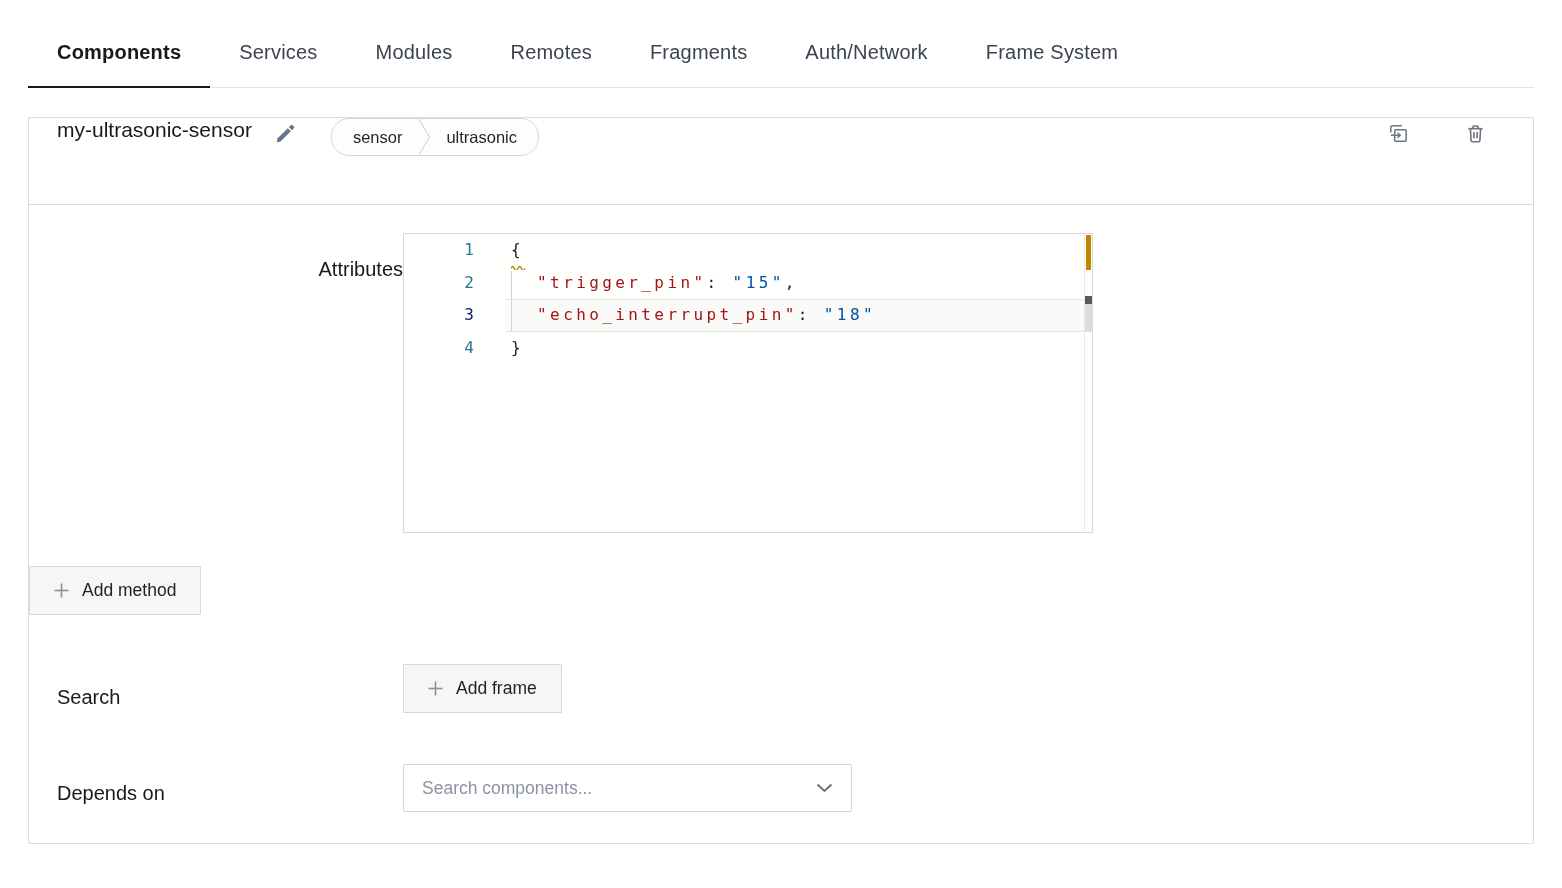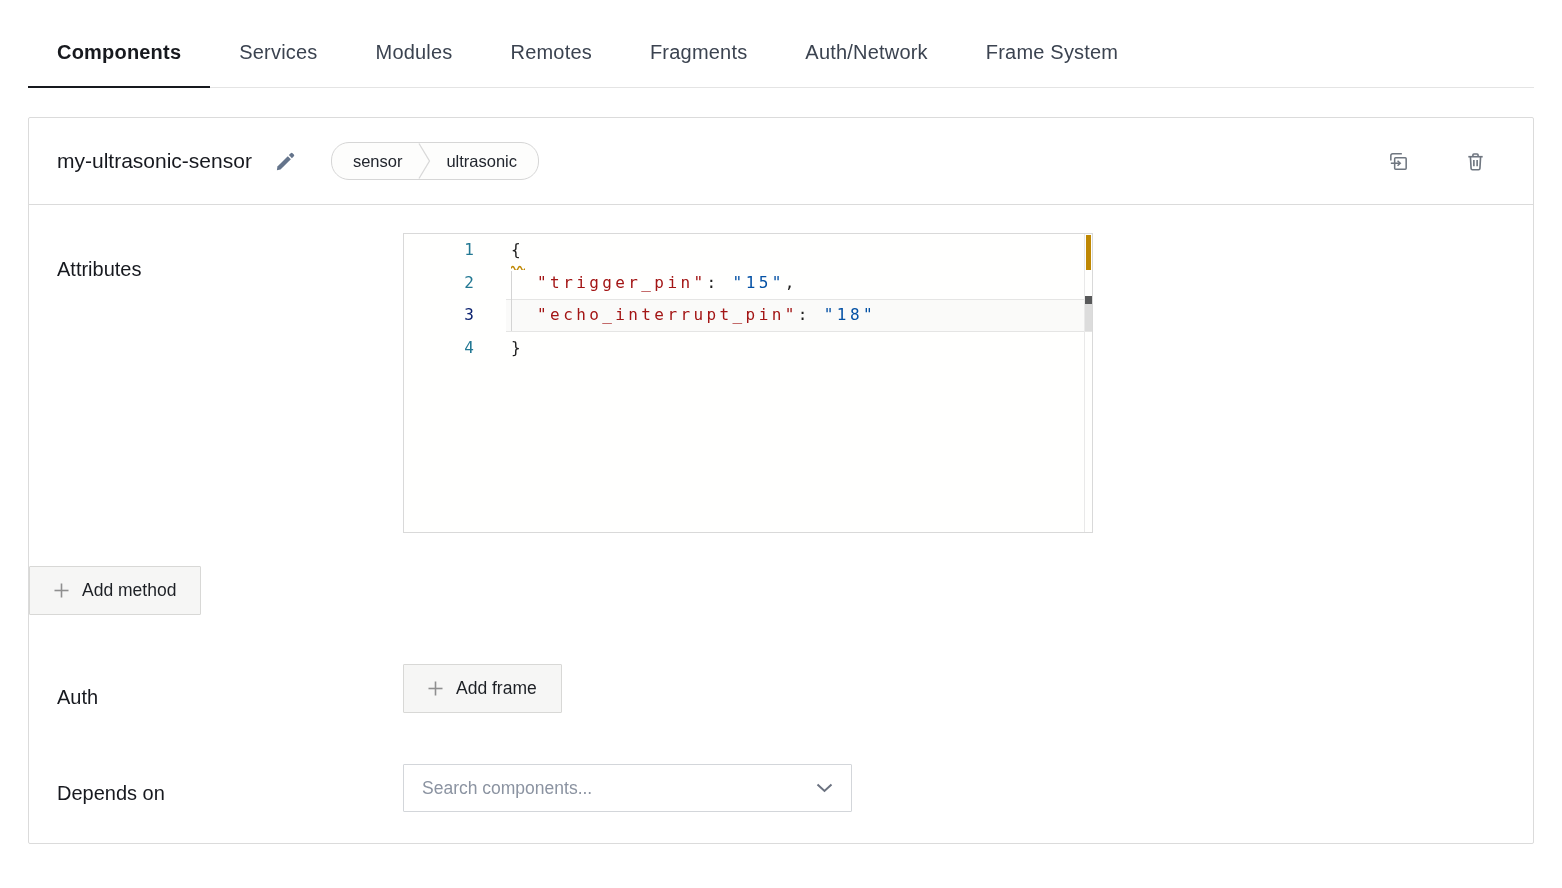--- a/index.html
+++ b/index.html
@@ -26,21 +26,21 @@
     content:"";position:absolute;left:0;right:0;bottom:-1px;height:2px;
     background:var(--tab-active,#17191e);
   }
 
   
   .card{
     margin-top:29px;border:1px solid var(--border,#dbdbdb);border-radius:2px;
     background:#fff;
   }
   .card-header{
-    height:86px;display:flex;align-items:center;
+    height:86px;display:flex;align-items:flex-start;
     padding:0 42px 0 28px;border-bottom:1px solid var(--border,#dbdbdb);
   }
   .card-title{font-size:21px;font-weight:500;margin:0;color:var(--text,#17191f);}
   .icon-btn{
     background:none;border:none;padding:4px;margin:0;cursor:pointer;
     display:inline-flex;align-items:center;justify-content:center;
   }
   .edit-btn{margin-left:18px;}
   .badge{
     display:inline-flex;align-items:center;margin-left:30px;height:36px;
@@ -52,21 +52,21 @@
   .badge-divider{flex:none;display:block;}
   .header-actions{margin-left:auto;display:flex;gap:46px;align-items:center;}
 
   
   .card-body{padding:0 0 31px 0;}
   .row{display:flex;align-items:flex-start;}
   .row-label{
     width:346px;margin-left:28px;flex:none;
     font-size:20px;line-height:32px;color:var(--text,#17191f);
   }
-  .pt20{padding-top:20px;} .pt17{padding-top:17px;} .pt13{padding-top:13px;}
+  .pt20{padding-top:20px;text-align:right;} .pt17{padding-top:17px;} .pt13{padding-top:13px;}
   .wrap-narrow{max-width:190px;}
   .row-attributes{margin-top:28px;}
   .row-datacapture{margin-top:33px;}
   .row-frame{margin-top:49px;}
   .row-depends{margin-top:51px;}
 
   
   .editor{
     position:relative;width:690px;height:300px;box-sizing:border-box;
     background:#fffffe;border:1px solid #d9d9d9;
@@ -218,21 +218,21 @@
             <svg width="15" height="15" viewBox="0 0 15 15" fill="none" stroke="#8f8f8f" stroke-width="1.6">
               <path d="M7.5 0.5 V14.5"></path>
                 <path d="M0.5 7.5 H14.5"></path>
             </svg>
           </span>
           <span>Add method</span>
         </button>
       </div>
 
       <div class="row row-frame">
-        <div class="row-label pt17">Auth</div>
+        <div class="row-label pt17">Search</div>
         <button class="add-btn">
           <span style="display:inline-flex;">
             <svg width="15" height="15" viewBox="0 0 15 15" fill="none" stroke="#8f8f8f" stroke-width="1.6">
               <path d="M7.5 0.5 V14.5"></path>
                 <path d="M0.5 7.5 H14.5"></path>
             </svg>
           </span>
           <span>Add frame</span>
         </button>
       </div>

